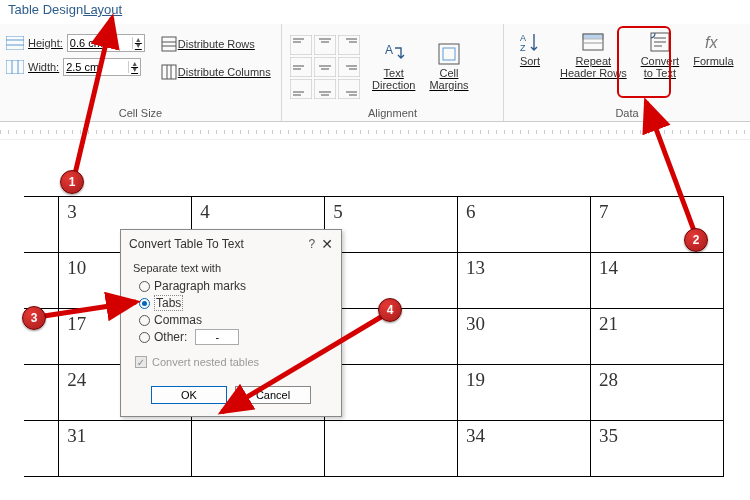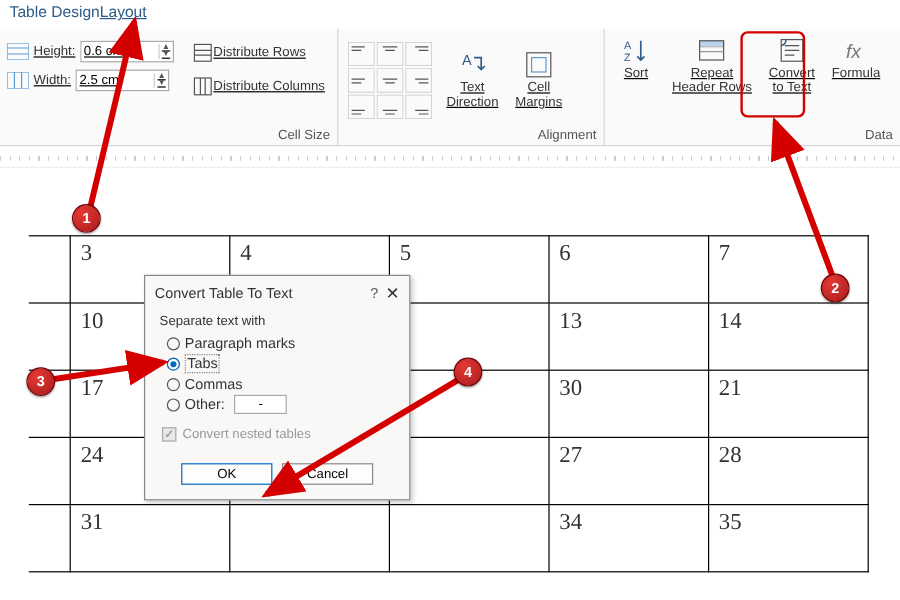--- a/index.html
+++ b/index.html
@@ -2,21 +2,21 @@
 <html><head>
 <meta charset="utf-8">
 <style>
   * { box-sizing: border-box; margin: 0; padding: 0; font-family: "Segoe UI", Arial, sans-serif; }
   body { width: 750px; height: 500px; background: #fff; position: relative; overflow: hidden; }
   .tabs { height: 24px; padding: 2px 8px; font-size: 13px; display: flex; background: #fff; }
   .tab { color: #2e5c8a; cursor: pointer; }
   .tab.active { text-decoration: underline; }
   .ribbon { height: 98px; border-bottom: 1px solid #ccc; display: flex; background: #fafafa; }
   .group { border-right: 1px solid #d8d8d8; display: flex; flex-direction: column; justify-content: space-between; padding: 4px 6px 2px; }
-  .group-label { text-align: right; font-size: 11px; color: #555; padding-top: 2px; }
+  .group-label { text-align: center; font-size: 11px; color: #555; padding-top: 2px; }
   .group-body { flex: 1; display: flex; align-items: flex-start; gap: 6px; text-decoration: underline; }
   .stack { display: flex; flex-direction: column; gap: 2px; }
   .btn { display: flex; flex-direction: column; align-items: center; justify-content: flex-start; gap: 1px; font-size: 11px; color: #333; padding: 2px 4px; min-width: 40px; cursor: pointer; }
   .btn .ico { width: 24px; height: 24px; display: flex; align-items: center; justify-content: center; }
   .btn.small { flex-direction: row; font-size: 11px; min-width: auto; align-items: center; }
   .btn.small .ico { width: 16px; height: 16px; }
   .btn span.lbl { line-height: 1.1; text-align: center; white-space: pre-line; }
   .hw-row { display: flex; align-items: center; gap: 4px; font-size: 11px; color: #333; }
   .hw-row .ico { width: 18px; height: 14px; display:flex; align-items:center; justify-content:center;}
   .spinner { display: flex; align-items: center; border: 1px solid #aaa; background:#fff; height: 18px; gap: 20px; }
@@ -274,21 +274,21 @@
       <td></td>
       <td></td>
       <td>30</td>
       <td>21</td>
     </tr>
     <tr>
       <td class="narrow"></td>
       <td>24</td>
       <td></td>
       <td></td>
-      <td>27</td>
+      <td>19</td>
       <td>28</td>
     </tr>
     <tr>
       <td class="narrow"></td>
       <td>31</td>
       <td></td>
       <td></td>
       <td>34</td>
       <td>35</td>
     </tr>

